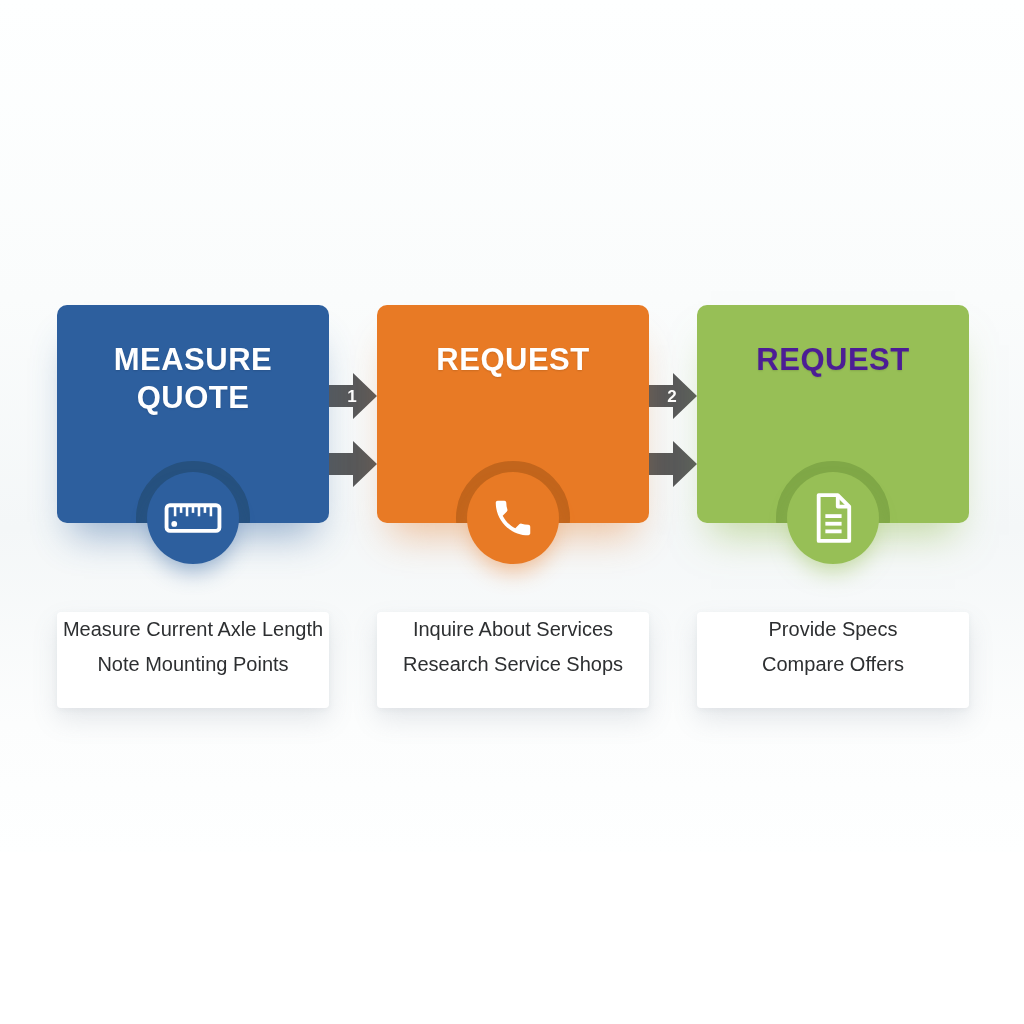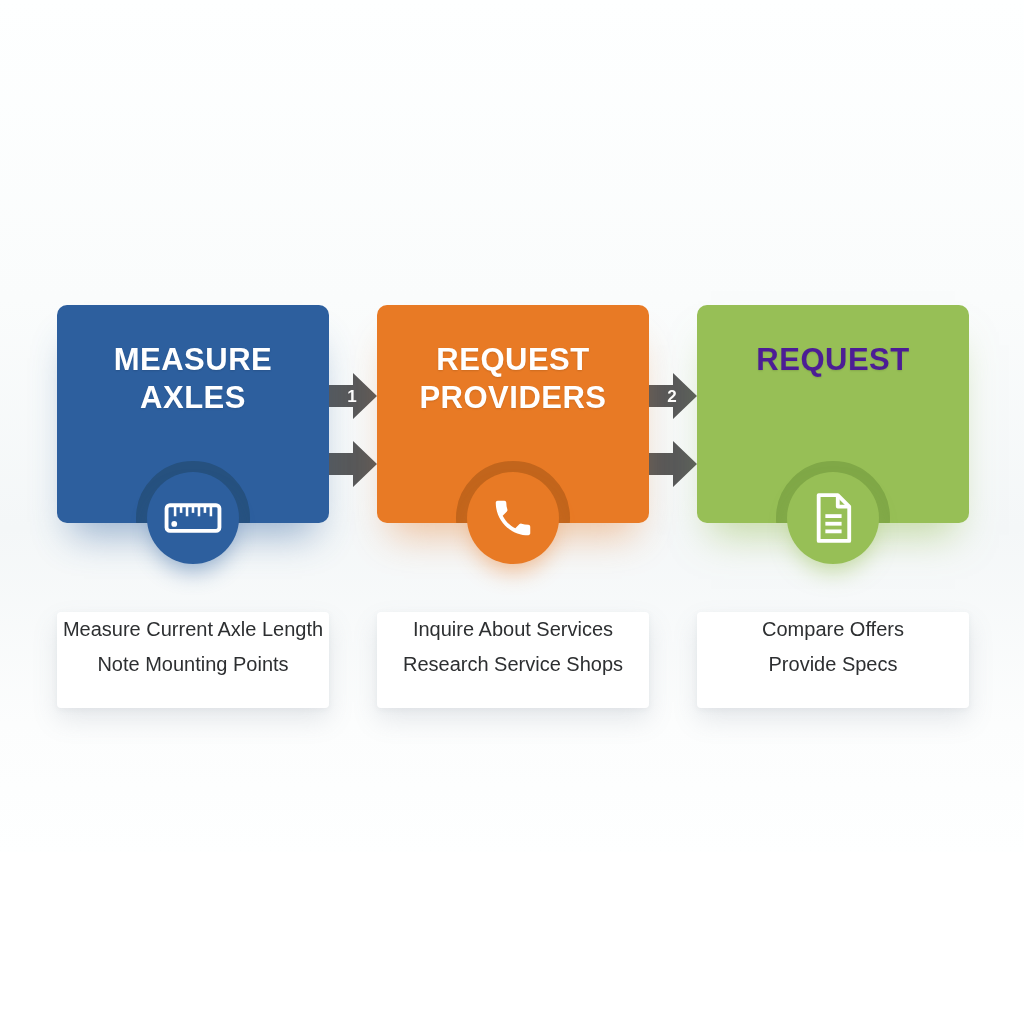--- a/index.html
+++ b/index.html
@@ -78,21 +78,21 @@
 </head>
 <body>
 
 <div class="canvas">
   <div class="flow">
 
     <div class="step s0">
       <div class="box" style="background-color: rgb(45, 95, 158); color: rgb(255, 255, 255);">
         <div class="box-title">
           <span>MEASURE</span>
-          <span>AXLES</span>
+          <span>QUOTE</span>
         </div>
         <div class="ring" style="border-color: rgb(38, 81, 127);"></div>
       </div>
       <div class="icon-circle" style="background-color: rgb(45, 95, 158);">
         <svg width="58" height="36" viewBox="0 0 68 42">
           <rect x="3" y="6" width="62" height="30" rx="4" fill="none" stroke="#ffffff" stroke-width="4.5"></rect>
           <line x1="13" y1="6" x2="13" y2="19" stroke="#ffffff" stroke-width="3"></line>
           <line x1="20" y1="6" x2="20" y2="15" stroke="#ffffff" stroke-width="3"></line>
           <line x1="27" y1="6" x2="27" y2="19" stroke="#ffffff" stroke-width="3"></line>
           <line x1="34" y1="6" x2="34" y2="15" stroke="#ffffff" stroke-width="3"></line>
@@ -113,21 +113,20 @@
         <polygon points="0,12 24,12 24,0 48,23 24,46 24,34 0,34" style="fill: rgb(88, 89, 90);"></polygon>
         <polygon points="0,80 24,80 24,68 48,91 24,114 24,102 0,102" style="fill: rgb(88, 89, 90);"></polygon>
         <text x="23" y="29" text-anchor="middle">1</text>
       </svg>
     </div>
 
     <div class="step s1">
       <div class="box" style="background-color: rgb(232, 122, 37); color: rgb(255, 255, 255);">
         <div class="box-title">
           <span>REQUEST</span>
-          <span>PROVIDERS</span>
         </div>
         <div class="ring" style="border-color: rgb(194, 101, 28);"></div>
       </div>
       <div class="icon-circle" style="background-color: rgb(232, 122, 37);">
         <svg width="46" height="46" viewBox="0 0 24 24">
           <path fill="#ffffff" d="M6.62 10.79c1.44 2.83 3.76 5.14 6.59 6.59l2.2-2.2c.27-.27.67-.36 1.02-.24 1.12.37 2.33.57 3.57.57.55 0 1 .45 1 1V20c0 .55-.45 1-1 1-9.39 0-17-7.61-17-17 0-.55.45-1 1-1h3.5c.55 0 1 .45 1 1 0 1.25.2 2.45.57 3.57.11.35.03.74-.25 1.02l-2.2 2.2z"></path>
         </svg>
       </div>
       <div class="card">
         <div class="card-line">Inquire About Services</div>
@@ -153,19 +152,19 @@
       <div class="icon-circle" style="background-color: rgb(151, 191, 86);">
         <svg width="42" height="52" viewBox="0 0 44 54">
           <path d="M7 3 h20 l12 12 v36 h-32 z" fill="none" stroke="#ffffff" stroke-width="4" stroke-linejoin="round"></path>
           <path d="M27 3 v12 h12" fill="none" stroke="#ffffff" stroke-width="4" stroke-linejoin="round"></path>
           <line x1="14" y1="25" x2="31" y2="25" stroke="#ffffff" stroke-width="4"></line>
           <line x1="14" y1="33" x2="31" y2="33" stroke="#ffffff" stroke-width="4"></line>
           <line x1="14" y1="41" x2="31" y2="41" stroke="#ffffff" stroke-width="4"></line>
         </svg>
       </div>
       <div class="card">
+        <div class="card-line">Provide Specs</div>
         <div class="card-line">Compare Offers</div>
-        <div class="card-line">Provide Specs</div>
       </div>
     </div>
 
   </div>
 </div>
 
 </body></html>

